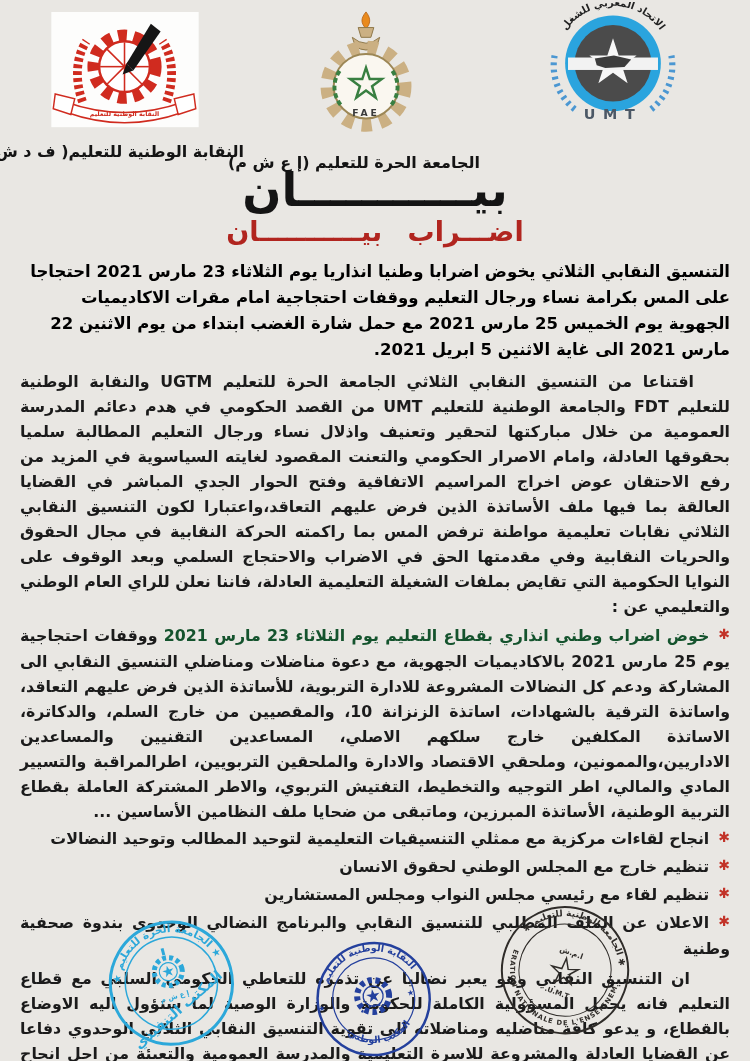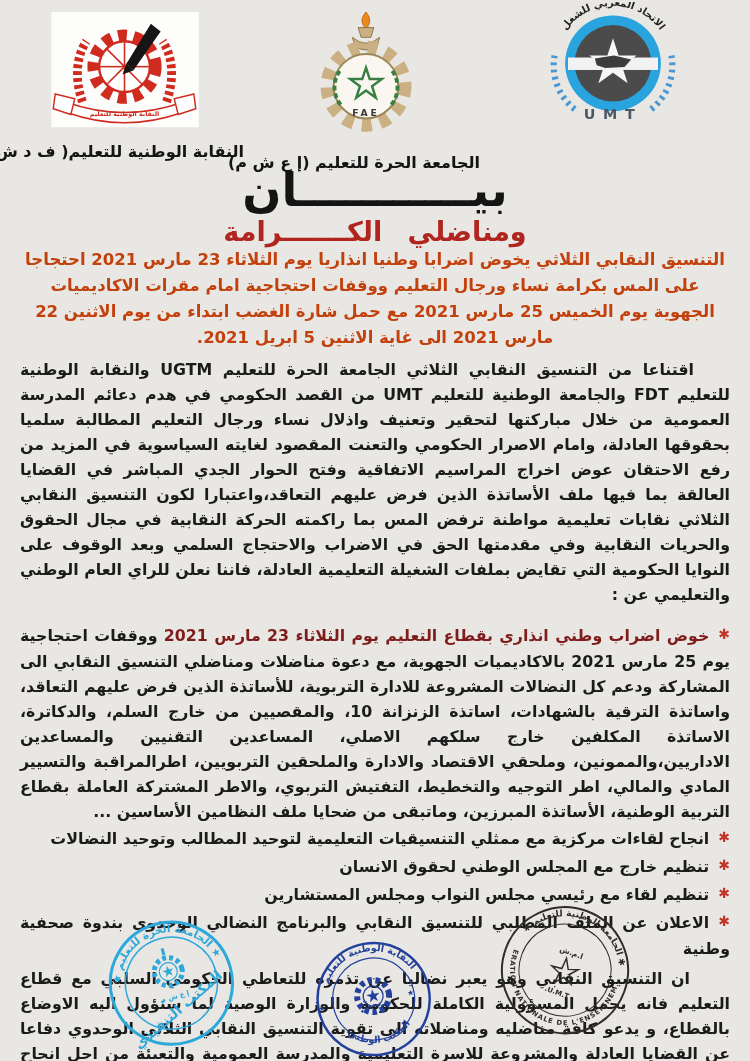--- a/index.html
+++ b/index.html
@@ -13,26 +13,26 @@
   .logo-block{position:absolute;text-align:center;}
   .lb-umt{left:487px;top:2px;width:252px;}
   .lb-fae{left:252px;top:8px;width:228px;}
   .lb-sne{left:6px;top:12px;width:238px;}
   .caption{font-size:16px;font-weight:bold;color:#141414;margin-top:9px;white-space:nowrap;}
   .lb-sne .caption{margin-top:4px;}
   
   .title{text-align:center;font-size:46px;font-weight:bold;line-height:1.05;margin-top:2px;color:#141414;}
   .subtitle{text-align:center;font-size:27px;font-weight:bold;color:#b1251f;word-spacing:16px;margin-top:2px;}
   
-  .intro{margin:0 20px 0;text-align:center;color:#c2410c;font-weight:bold;font-size:16.5px;line-height:26px;}
-  .body-par{margin:6px 20px 16px;text-align:justify;font-weight:bold;font-size:15.8px;line-height:25px;text-indent:36px;}
+  .intro{margin:12px 20px 0;color:#000000;font-weight:bold;font-size:16.5px;line-height:26px;}
+  .body-par{margin:6px 20px 4px;text-align:justify;font-weight:bold;font-size:15.8px;line-height:25px;text-indent:36px;}
   .demands{list-style:none;margin:4px 20px 0;padding:0;}
   .demands li{font-size:15.8px;font-weight:bold;line-height:25px;text-align:justify;margin:0 0 2px;}
   .marker{color:#c23328;font-size:14px;margin-left:9px;position:relative;top:-2px;}
-  .redpart{color:#7f1d1d;}
+  .redpart{color:#14532d;}
   .closing{margin:5px 20px 0;text-align:justify;font-weight:bold;font-size:15.8px;line-height:25px;text-indent:40px;}
   
   .stamp{position:absolute;}
   .stamp-fae{left:90px;top:913px;width:165px;height:145px;transform:rotate(-15deg);color:#2ca8da;}
   .stamp-sne{left:303px;top:936px;width:142px;height:130px;transform:rotate(-10deg);color:#24409d;}
   .stamp-umt{left:484px;top:898px;width:160px;height:150px;transform:rotate(20deg);color:#2f2c29;}
   svg text{font-family:"DejaVu Sans",sans-serif;}
 </style>
 </head>
 <body>
@@ -97,21 +97,21 @@
         <path d="M 16,92 Q 77,114 138,92 L 136,103 Q 77,124 18,103 Z" fill="#ffffff" stroke="#d02b1f" stroke-width="1.5"></path>
         <polygon points="6,84 26,89 22,105 4,99" fill="#ffffff" stroke="#d02b1f" stroke-width="1.5"></polygon>
         <polygon points="148,84 128,89 132,105 150,99" fill="#ffffff" stroke="#d02b1f" stroke-width="1.5"></polygon>
         <text x="77" y="107" font-size="6.5" font-weight="bold" fill="#d02b1f" text-anchor="middle">النقابة الوطنية للتعليم</text>
       </svg>
       <div class="caption">النقابة الوطنية للتعليم( ف د ش )</div>
     </div>
   </div>
 
   <div class="title">بيـــــــــــان</div>
-  <div class="subtitle">ومناضلي الكـــــــرامة</div>
+  <div class="subtitle">اضـــراب بيـــــــــــان</div>
 
   <p class="intro">التنسيق النقابي الثلاثي يخوض اضرابا وطنيا انذاريا يوم الثلاثاء 23 مارس 2021 احتجاجا على المس بكرامة نساء ورجال التعليم ووقفات احتجاجية امام مقرات الاكاديميات الجهوية يوم الخميس 25 مارس 2021 مع حمل شارة الغضب ابتداء من يوم الاثنين 22 مارس 2021 الى غاية الاثنين 5 ابريل 2021.</p>
 
   <p class="body-par">اقتناعا من التنسيق النقابي الثلاثي الجامعة الحرة للتعليم UGTM والنقابة الوطنية للتعليم FDT والجامعة الوطنية للتعليم UMT من القصد الحكومي في هدم دعائم المدرسة العمومية من خلال مباركتها لتحقير وتعنيف واذلال نساء ورجال التعليم المطالبة سلميا بحقوقها العادلة، وامام الاصرار الحكومي والتعنت المقصود لغايته السياسوية في المزيد من رفع الاحتقان عوض اخراج المراسيم الاتفاقية وفتح الحوار الجدي المباشر في القضايا العالقة بما فيها ملف الأساتذة الذين فرض عليهم التعاقد،واعتبارا لكون التنسيق النقابي الثلاثي نقابات تعليمية مواطنة ترفض المس بما راكمته الحركة النقابية في مجال الحقوق والحريات النقابية وفي مقدمتها الحق في الاضراب والاحتجاج السلمي وبعد الوقوف على النوايا الحكومية التي تقايض بملفات الشغيلة التعليمية العادلة، فاننا نعلن للراي العام الوطني والتعليمي عن :</p>
 
   <ul class="demands">
     <li><span class="marker">✱</span><span class="redpart">خوض اضراب وطني انذاري بقطاع التعليم يوم الثلاثاء 23 مارس 2021</span><span> ووقفات احتجاجية يوم 25 مارس 2021 بالاكاديميات الجهوية، مع دعوة مناضلات ومناضلي التنسيق النقابي الى المشاركة ودعم كل النضالات المشروعة للادارة التربوية، للأساتذة الذين فرض عليهم التعاقد، واساتذة الترقية بالشهادات، اساتذة الزنزانة 10، والمقصيين من خارج السلم، والدكاترة، الاساتذة المكلفين خارج سلكهم الاصلي، المساعدين التقنيين والمساعدين الاداريين،والممونين، وملحقي الاقتصاد والادارة والملحقين التربويين، اطرالمراقبة والتسيير المادي والمالي، اطر التوجيه والتخطيط، التفتيش التربوي، والاطر المشتركة العاملة بقطاع التربية الوطنية، الأساتذة المبرزين، وماتبقى من ضحايا ملف النظامين الأساسين ...</span></li>
     <li><span class="marker">✱</span><span class="redpart"></span><span>انجاح لقاءات مركزية مع ممثلي التنسيقيات التعليمية لتوحيد المطالب وتوحيد النضالات</span></li>
     <li><span class="marker">✱</span><span class="redpart"></span><span>تنظيم خارج مع المجلس الوطني لحقوق الانسان</span></li>
     <li><span class="marker">✱</span><span class="redpart"></span><span>تنظيم لقاء مع رئيسي مجلس النواب ومجلس المستشارين</span></li>

